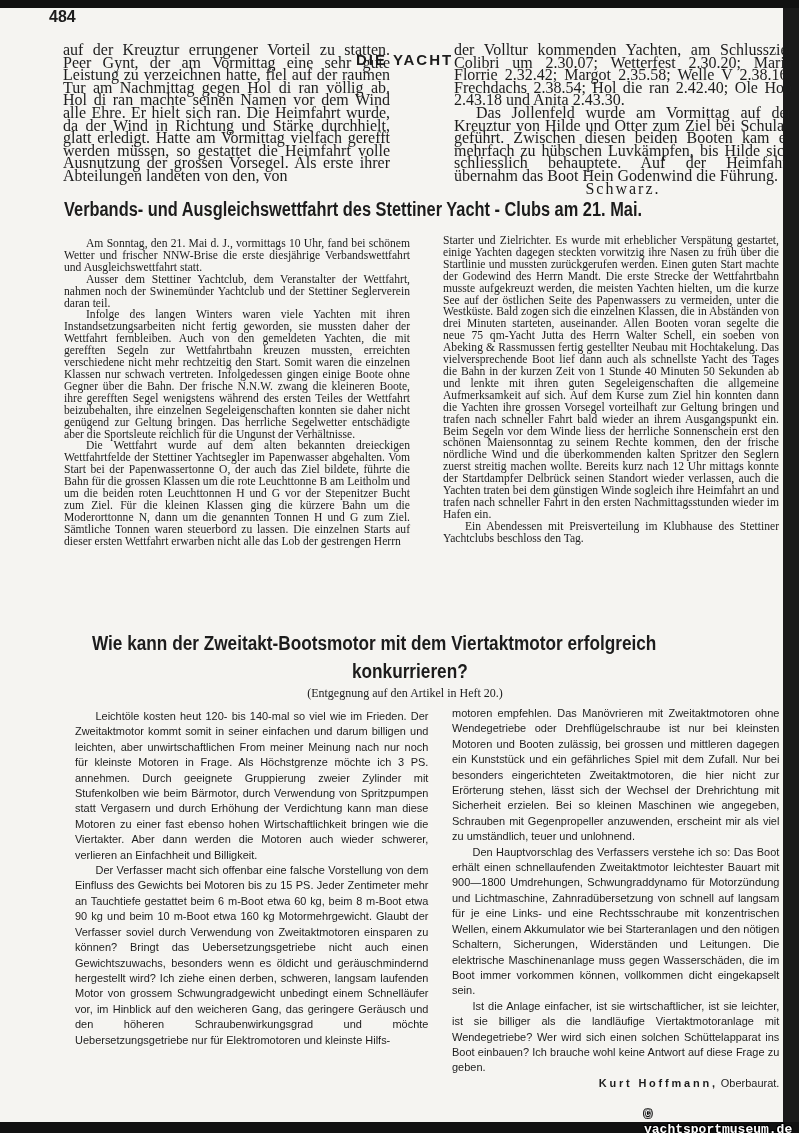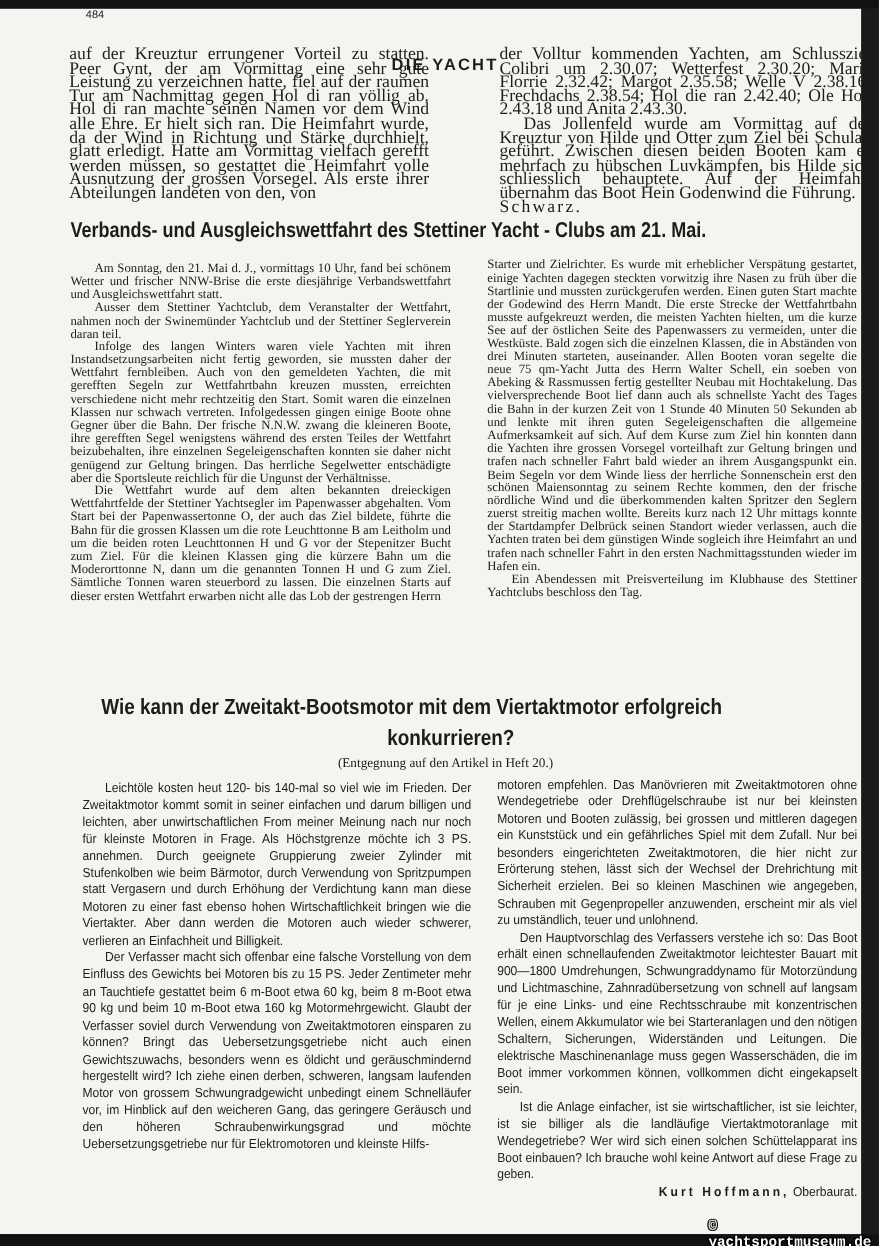--- a/index.html
+++ b/index.html
@@ -10,26 +10,26 @@
     color: #1c1c1c;
     position: relative;
   }
   .topbar { position: absolute; left: 0; top: 0; width: 799px; height: 8px; background: #111; }
   .bottombar { position: absolute; left: 0; top: 1122px; width: 799px; height: 11px; background: #111; }
   .page {
     position: absolute; left: 0; top: 8px; width: 783px; height: 1114px;
     background: #f5f4f1;
   }
   .rightedge { position: absolute; left: 783px; top: 8px; width: 16px; height: 1114px; background: #1a1a1a; }
-  .pagenum { position: absolute; left: 78px; top: 8px; font-size: 10px; font-weight: normal; font-family: "Liberation Sans", sans-serif; }
+  .pagenum { position: absolute; left: 49px; top: 8px; font-size: 16px; font-weight: bold; font-family: "Liberation Sans", sans-serif; }
   .runhead { position: absolute; left: 356px; top: 4px; font-size: 15px; font-weight: bold; letter-spacing: 2px; font-family: "Liberation Sans", sans-serif; margin-top: 47px; }
   .col { position: absolute; font-size: 16px; line-height: 12.6px; text-align: justify; }
   .col p { margin: 0; text-indent: 0; }
   .col p.ind { text-indent: 22px; }
-  .col p.sig { text-align: left; letter-spacing: 2px; }
+  .col p.sig { text-align: center; letter-spacing: 2px; }
   .headline {
     position: absolute; font-family: "Liberation Sans", sans-serif; font-weight: bold;
     transform-origin: left top; white-space: nowrap;
   }
   .sub { position: absolute; font-size: 12px; text-align: center; }
   .col2 { font-family: "Liberation Sans", sans-serif; font-size: 11.8px; line-height: 15.4px; transform: scaleX(0.93); transform-origin: left top; }
   .watermark {
     position: absolute; left: 644px; top: 1107px; font-family: Liberation Mono, monospace;
     font-size: 13px; font-weight: bold; color: #fff; text-shadow: 0 0 1px #000, 1px 1px 0 #000, -1px -1px 0 #000, 1px -1px 0 #000, -1px 1px 0 #000;
   }

